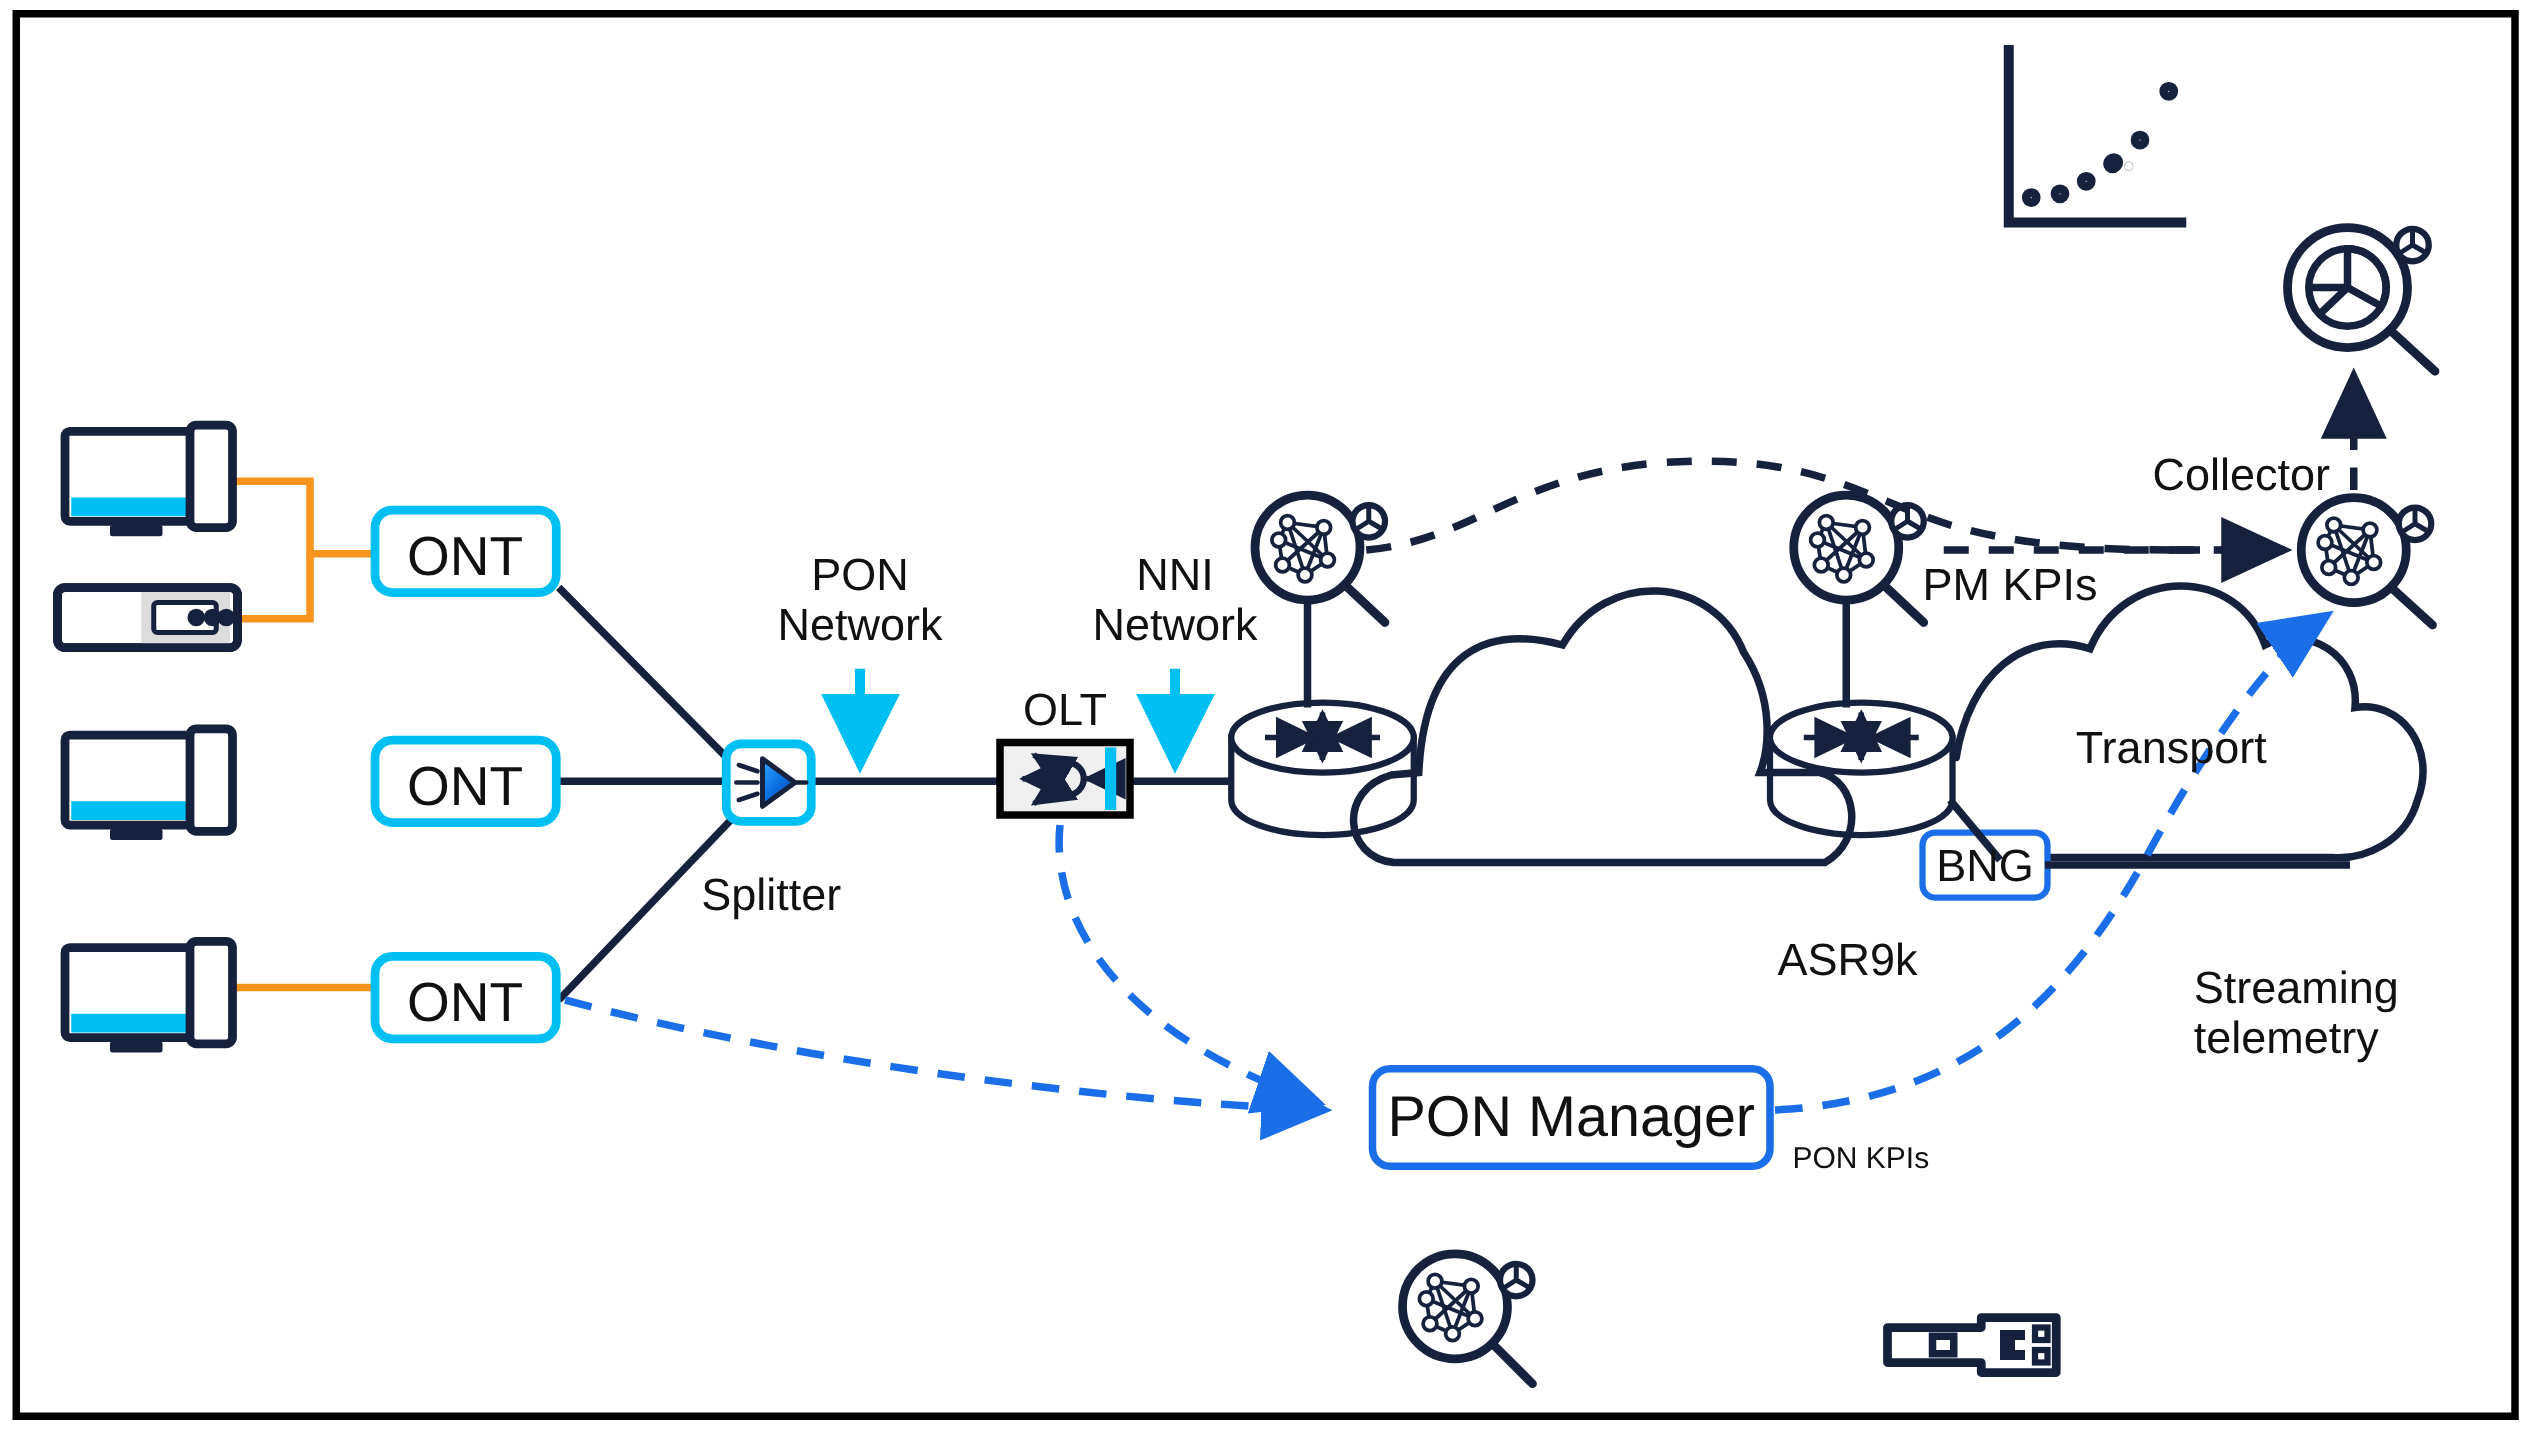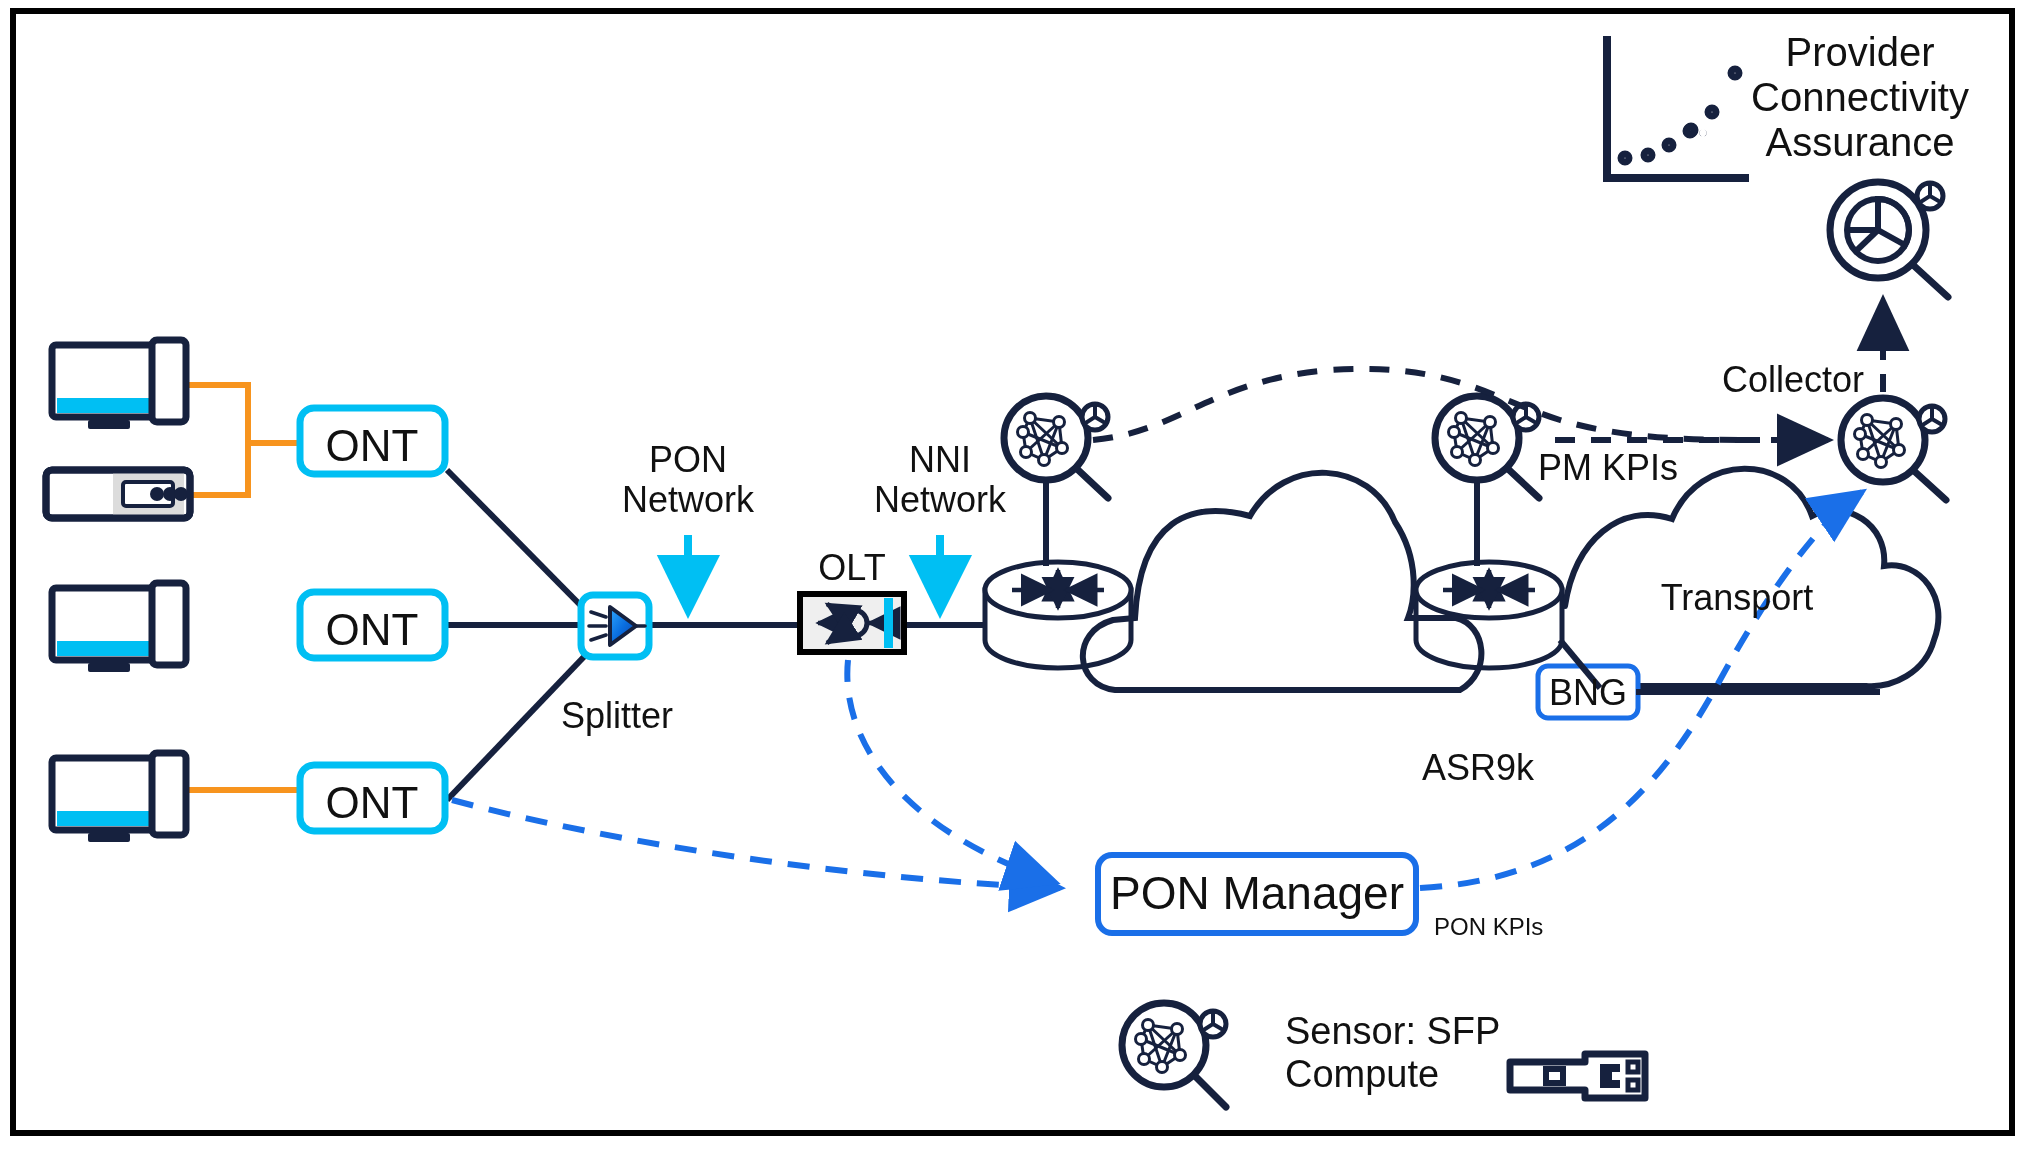--- a/index.html
+++ b/index.html
@@ -353,21 +353,18 @@
   <div class="lbl ctr" style="left:617px;top:670px;font-size:36px;margin-top:26px;">Splitter</div>
 
   <div class="lbl ctr" style="left:1478px;top:748px;font-size:36px;">ASR9k</div>
   <div class="lbl ctr" style="left:1737px;top:578px;font-size:36px;">Transport</div>
 
   <div class="lbl ctr" style="left:1588px;top:673px;font-size:36px;">BNG</div>
   <div class="lbl ctr" style="left:1257px;top:868px;font-size:46px;">PON Manager</div>
 
   <div class="lbl" style="left:1538px;top:448px;font-size:36px;">PM KPIs</div>
   <div class="lbl" style="left:1434px;top:914px;font-size:24px;">PON KPIs</div>
+  <div class="lbl" style="left:1755px;top:770px;font-size:36px;">Streaming
+telemetry</div>
   <div class="lbl" style="left:1722px;top:360px;font-size:36px;">Collector</div>
 
-  <div class="lbl ctr" style="left:1860px;top:30px;font-size:40px;text-align:center;">Provider
-Connectivity
-Assurance</div>
-
-  <div class="lbl" style="left:1285px;top:1010px;font-size:38px;">Sensor: SFP
-Compute</div>
+
 </div>
 
 </body></html>

